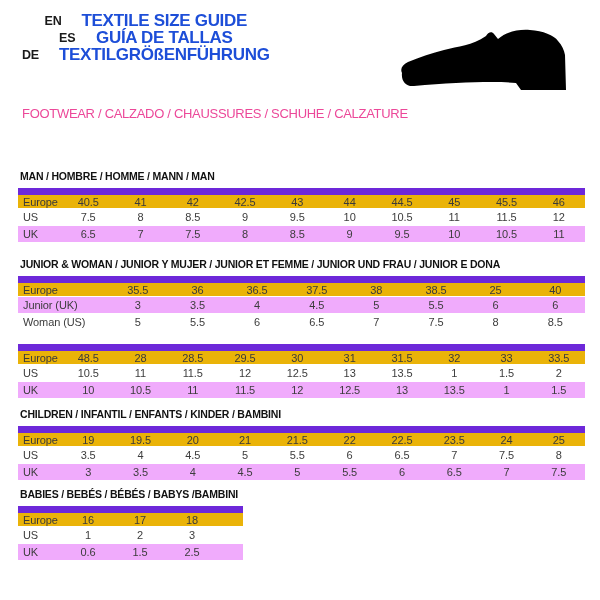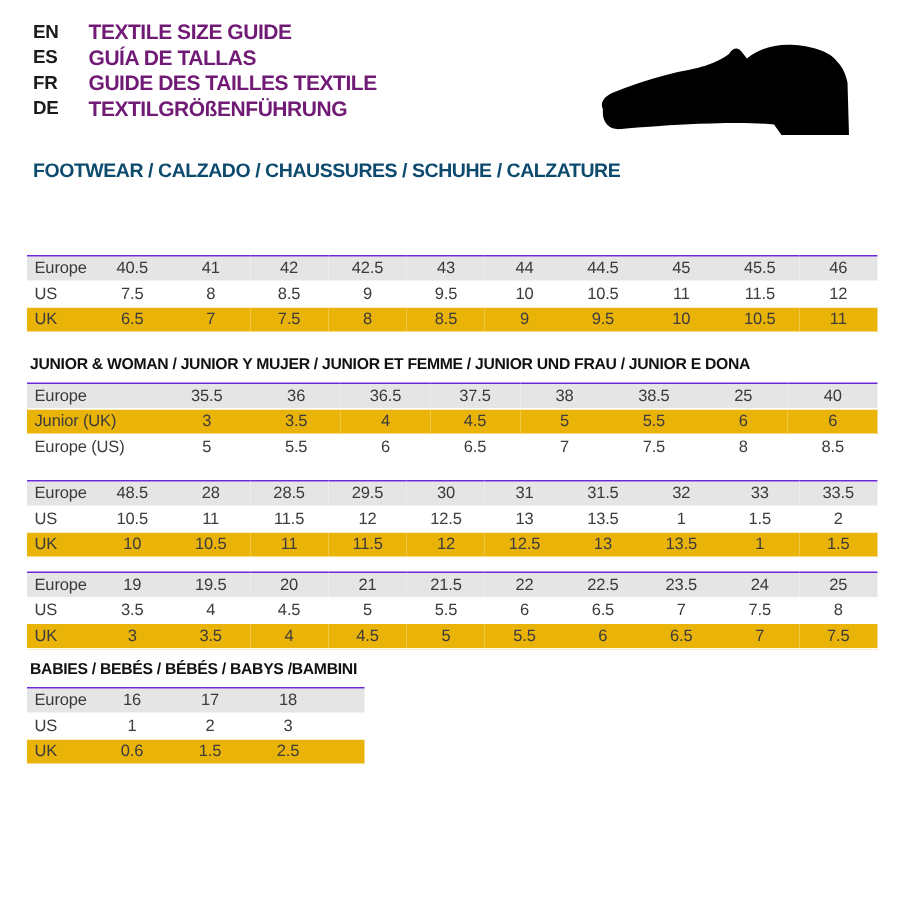--- a/index.html
+++ b/index.html
@@ -2,64 +2,60 @@
 <html><head>
 <meta charset="utf-8">
 <style>
   * { margin:0; padding:0; box-sizing:border-box; }
   html,body { width:600px; height:600px; background:#ffffff;
               font-family:"Liberation Sans", sans-serif; }
   .page { position:relative; width:600px; height:600px; overflow:hidden; background:#fff; }
 
   
   .lang-list { position:absolute; top:12px; left:22px; }
-  .lang-row { display:flex; height:17px; align-items:center; }
+  .lang-row { display:flex; height:17px; align-items:center;justify-content:center; }
   .lang-code { width:37px; font-weight:bold; font-size:12.5px; color:#1a1a1a; letter-spacing:-0.2px; }
-  .lang-text { font-weight:bold; font-size:14px; color:#701a75; letter-spacing:-0.3px; white-space:nowrap; }
-  .category-line { position:absolute; top:106px; left:22px; font-weight:bold; font-size:13px;
-                   color:#0c4a6e; letter-spacing:-0.3px; white-space:nowrap; }
+  .lang-text { font-weight:bold; font-size:17px; color:#1d4ed8; letter-spacing:-0.3px; white-space:nowrap; }
+  .category-line { position:absolute; top:106px; left:22px; font-weight:normal; font-size:13px;
+                   color:#ec4899; letter-spacing:-0.3px; white-space:nowrap; }
   .shoe { position:absolute; top:24px; left:398px; }
 
   
   .tables-area { position:absolute; top:170px; left:18px; width:567px; }
   .size-section.man      { margin-top:0; }
   .size-section.junior   { margin-top:15px; }
   .size-section.kids     { margin-top:13px; }
   .size-section.children { margin-top:9px; }
   .size-section.babies   { margin-top:7px; }
   .section-title { font-size:10.5px; font-weight:bold; color:#111; letter-spacing:-0.2px;
                    line-height:12px; margin:0 0 6px 2px; white-space:nowrap; }
   table { border-collapse:collapse; table-layout:fixed; width:567px; }
   .size-section.babies table { width:225px; }
   tr { height:17px; }
   td { font-size:11px; color:#3c3c3c; text-align:center; vertical-align:middle;
        padding:0; border-bottom:1px solid #ffffff; letter-spacing:-0.1px; }
   td.label { text-align:left; padding-left:5px; width:44px; }
   .size-section.junior td.label { width:90px; }
   td.sp { width:25px; }
-  tr.header td { background:#e5e5e5; border-top:1px solid #6d28d9; color:#3a3a3a; }
-  tr.alt td { background:#eab308; }
+  tr.header td { background:#eab308; border-top:7px solid #6d28d9; color:#3a3a3a; }
+  tr.alt td { background:#f0abfc; }
 </style>
 </head>
 <body>
 
 <div class="page">
 
   <div class="lang-list">
       <div class="lang-row">
     <span class="lang-code code">EN</span>
     <span class="lang-text text">TEXTILE SIZE GUIDE</span>
   </div>
       <div class="lang-row">
     <span class="lang-code code">ES</span>
     <span class="lang-text text">GUÍA DE TALLAS</span>
-  </div>
-      <div class="lang-row">
-    <span class="lang-code code">FR</span>
-    <span class="lang-text text">GUIDE DES TAILLES TEXTILE</span>
   </div>
       <div class="lang-row">
     <span class="lang-code code">DE</span>
     <span class="lang-text text">TEXTILGRÖßENFÜHRUNG</span>
   </div>
     </div>
 
   <div class="category-line">FOOTWEAR / CALZADO / CHAUSSURES / SCHUHE / CALZATURE</div>
 
   <svg class="shoe" width="180" height="74" viewBox="0 0 180 74" aria-hidden="true">
@@ -74,20 +70,21 @@
       C164,21 166,26 167,31
       L168,66
       L123,66
       L118,59
       C100,57 60,58 16,62
       C8,63 3,57 4,49 Z"></path>
   </svg>
 
   <main class="tables-area">
       <section class="size-section man">
+    <h2 class="section-title">MAN / HOMBRE / HOMME / MANN / MAN</h2>
     <table>
           <tbody>
             <tr class="header">
               <td class="label">Europe</td>
               <td>40.5</td>
               <td>41</td>
               <td>42</td>
               <td>42.5</td>
               <td>43</td>
               <td>44</td>
@@ -145,21 +142,21 @@
               <td>3</td>
               <td>3.5</td>
               <td>4</td>
               <td>4.5</td>
               <td>5</td>
               <td>5.5</td>
               <td>6</td>
               <td>6</td>
             </tr>
             <tr>
-              <td class="label">Europe (US)</td>
+              <td class="label">Woman (US)</td>
               <td>5</td>
               <td>5.5</td>
               <td>6</td>
               <td>6.5</td>
               <td>7</td>
               <td>7.5</td>
               <td>8</td>
               <td>8.5</td>
             </tr>
           </tbody>
@@ -204,20 +201,21 @@
               <td>12.5</td>
               <td>13</td>
               <td>13.5</td>
               <td>1</td>
               <td>1.5</td>
             </tr>
           </tbody>
         </table>
   </section>
       <section class="size-section children">
+    <h2 class="section-title">CHILDREN / INFANTIL / ENFANTS / KINDER / BAMBINI</h2>
     <table>
           <tbody>
             <tr class="header">
               <td class="label">Europe</td>
               <td>19</td>
               <td>19.5</td>
               <td>20</td>
               <td>21</td>
               <td>21.5</td>
               <td>22</td>

